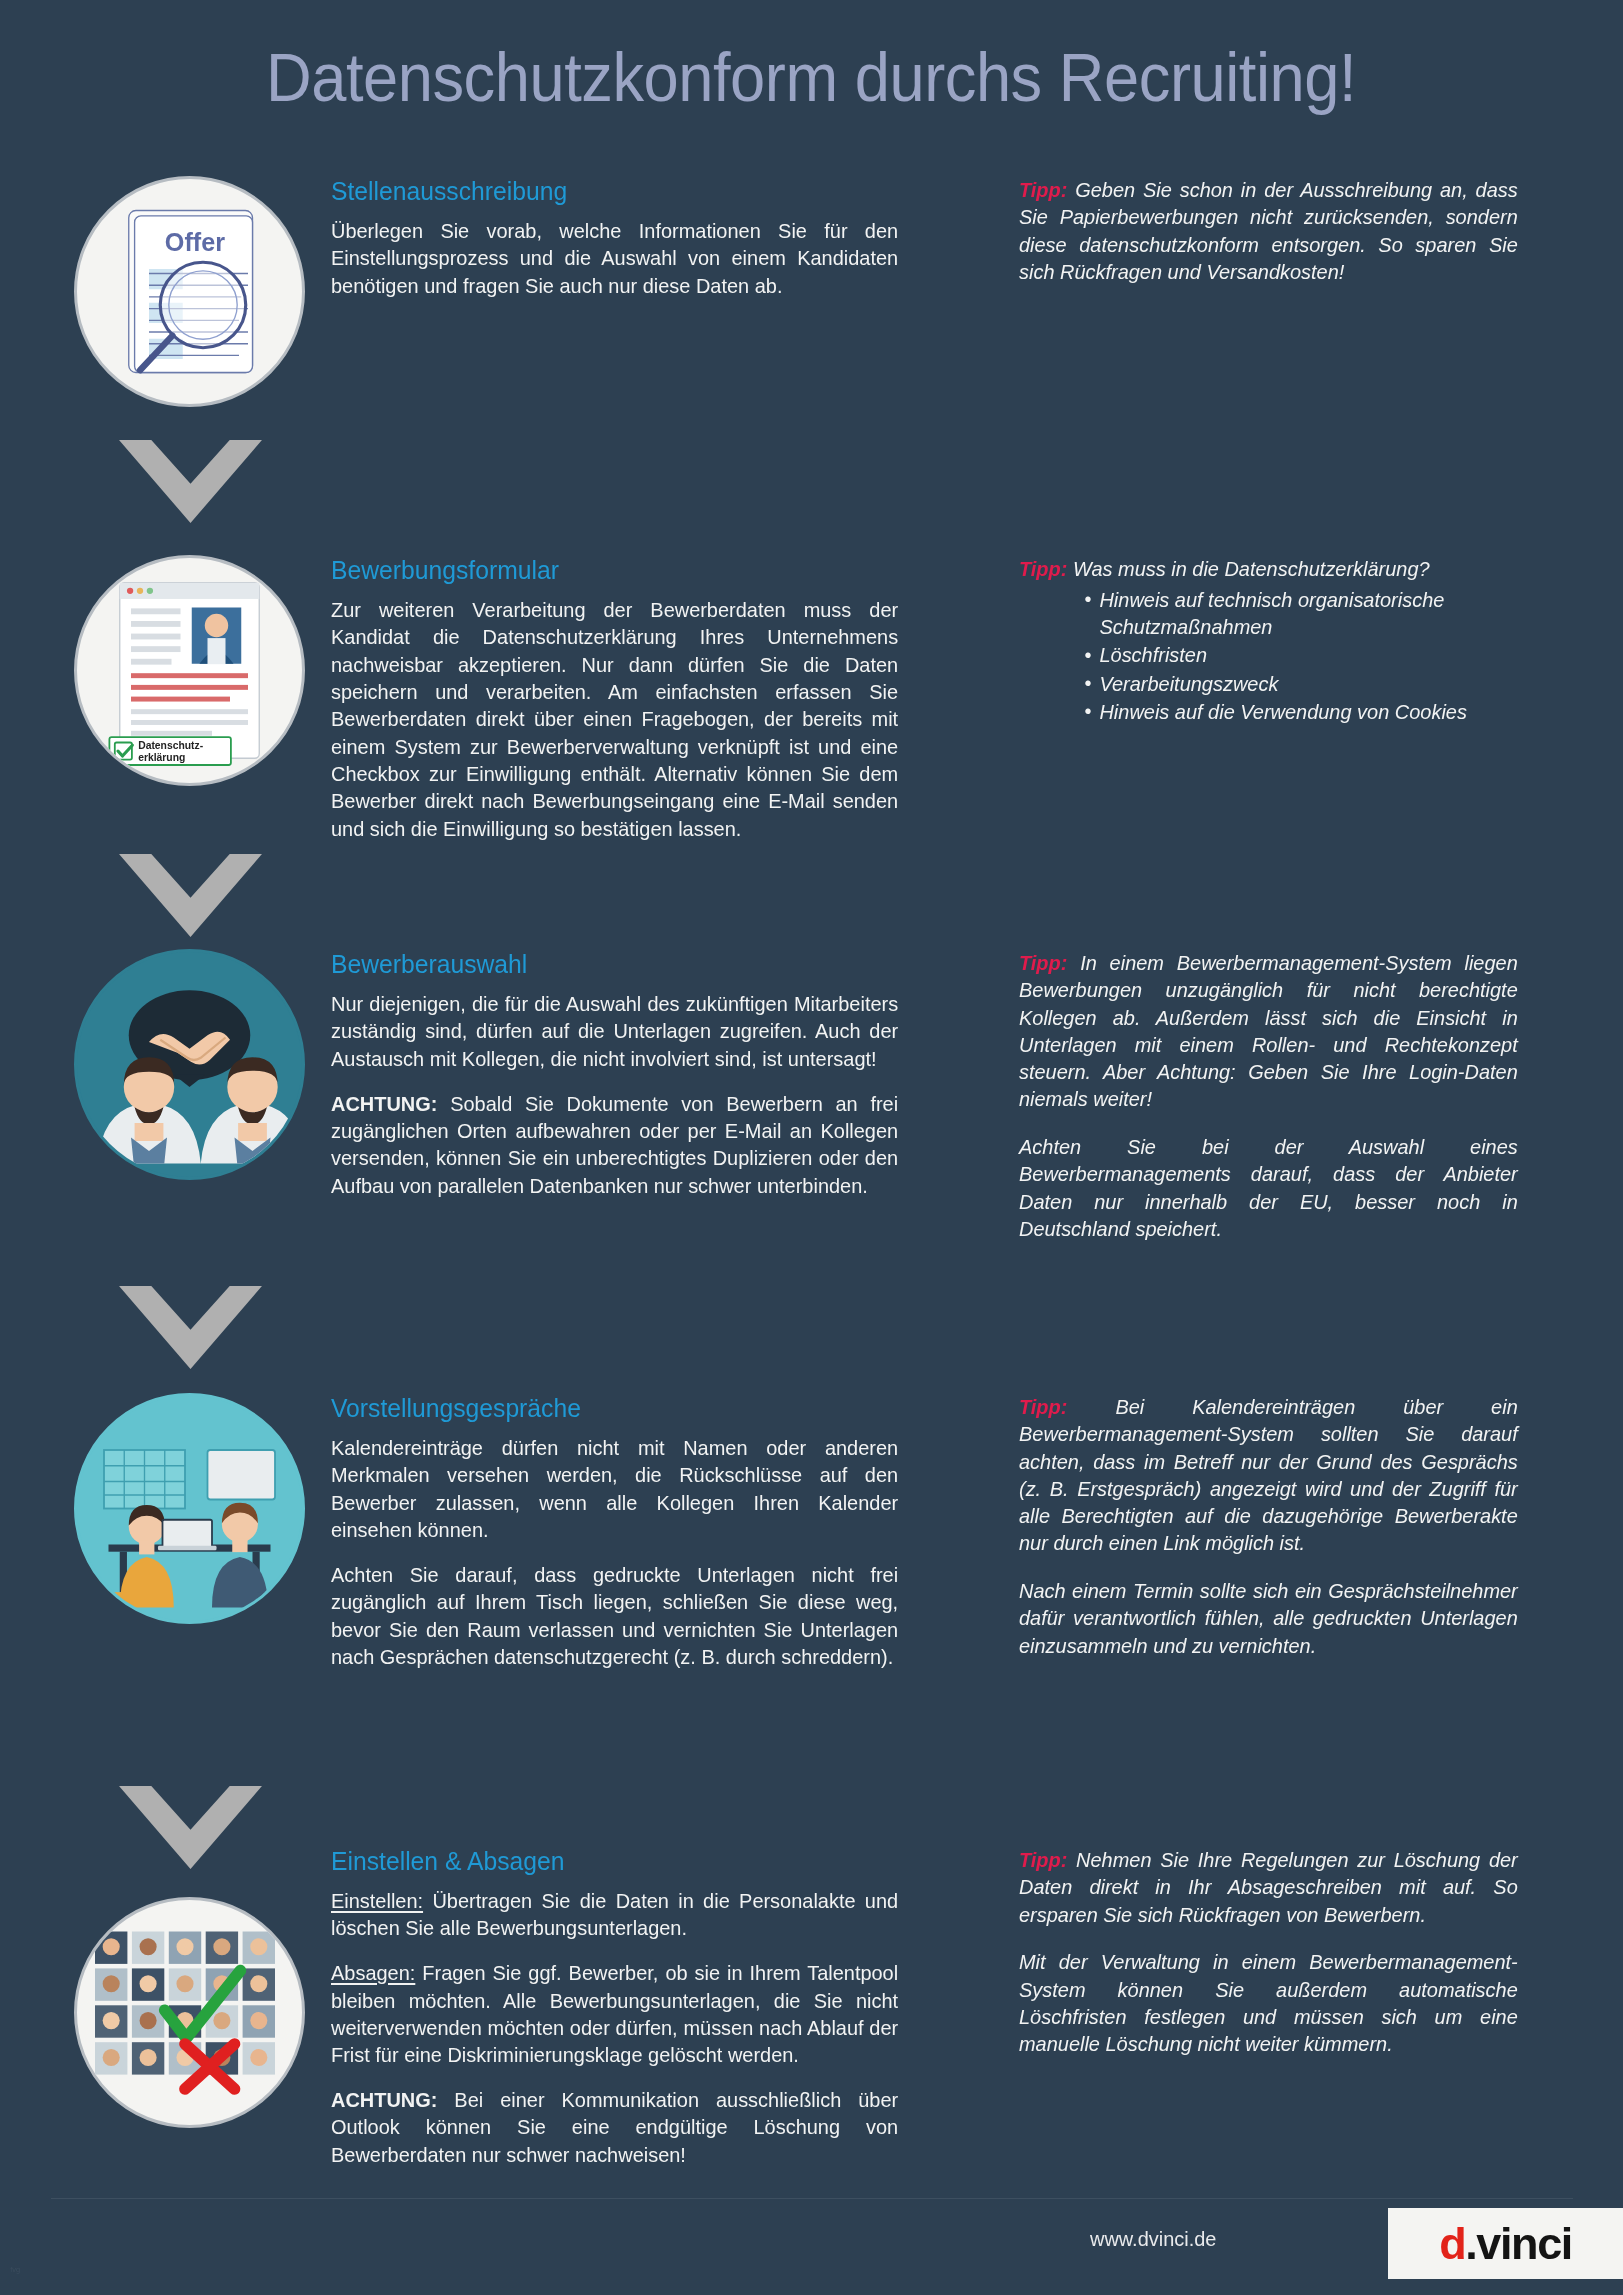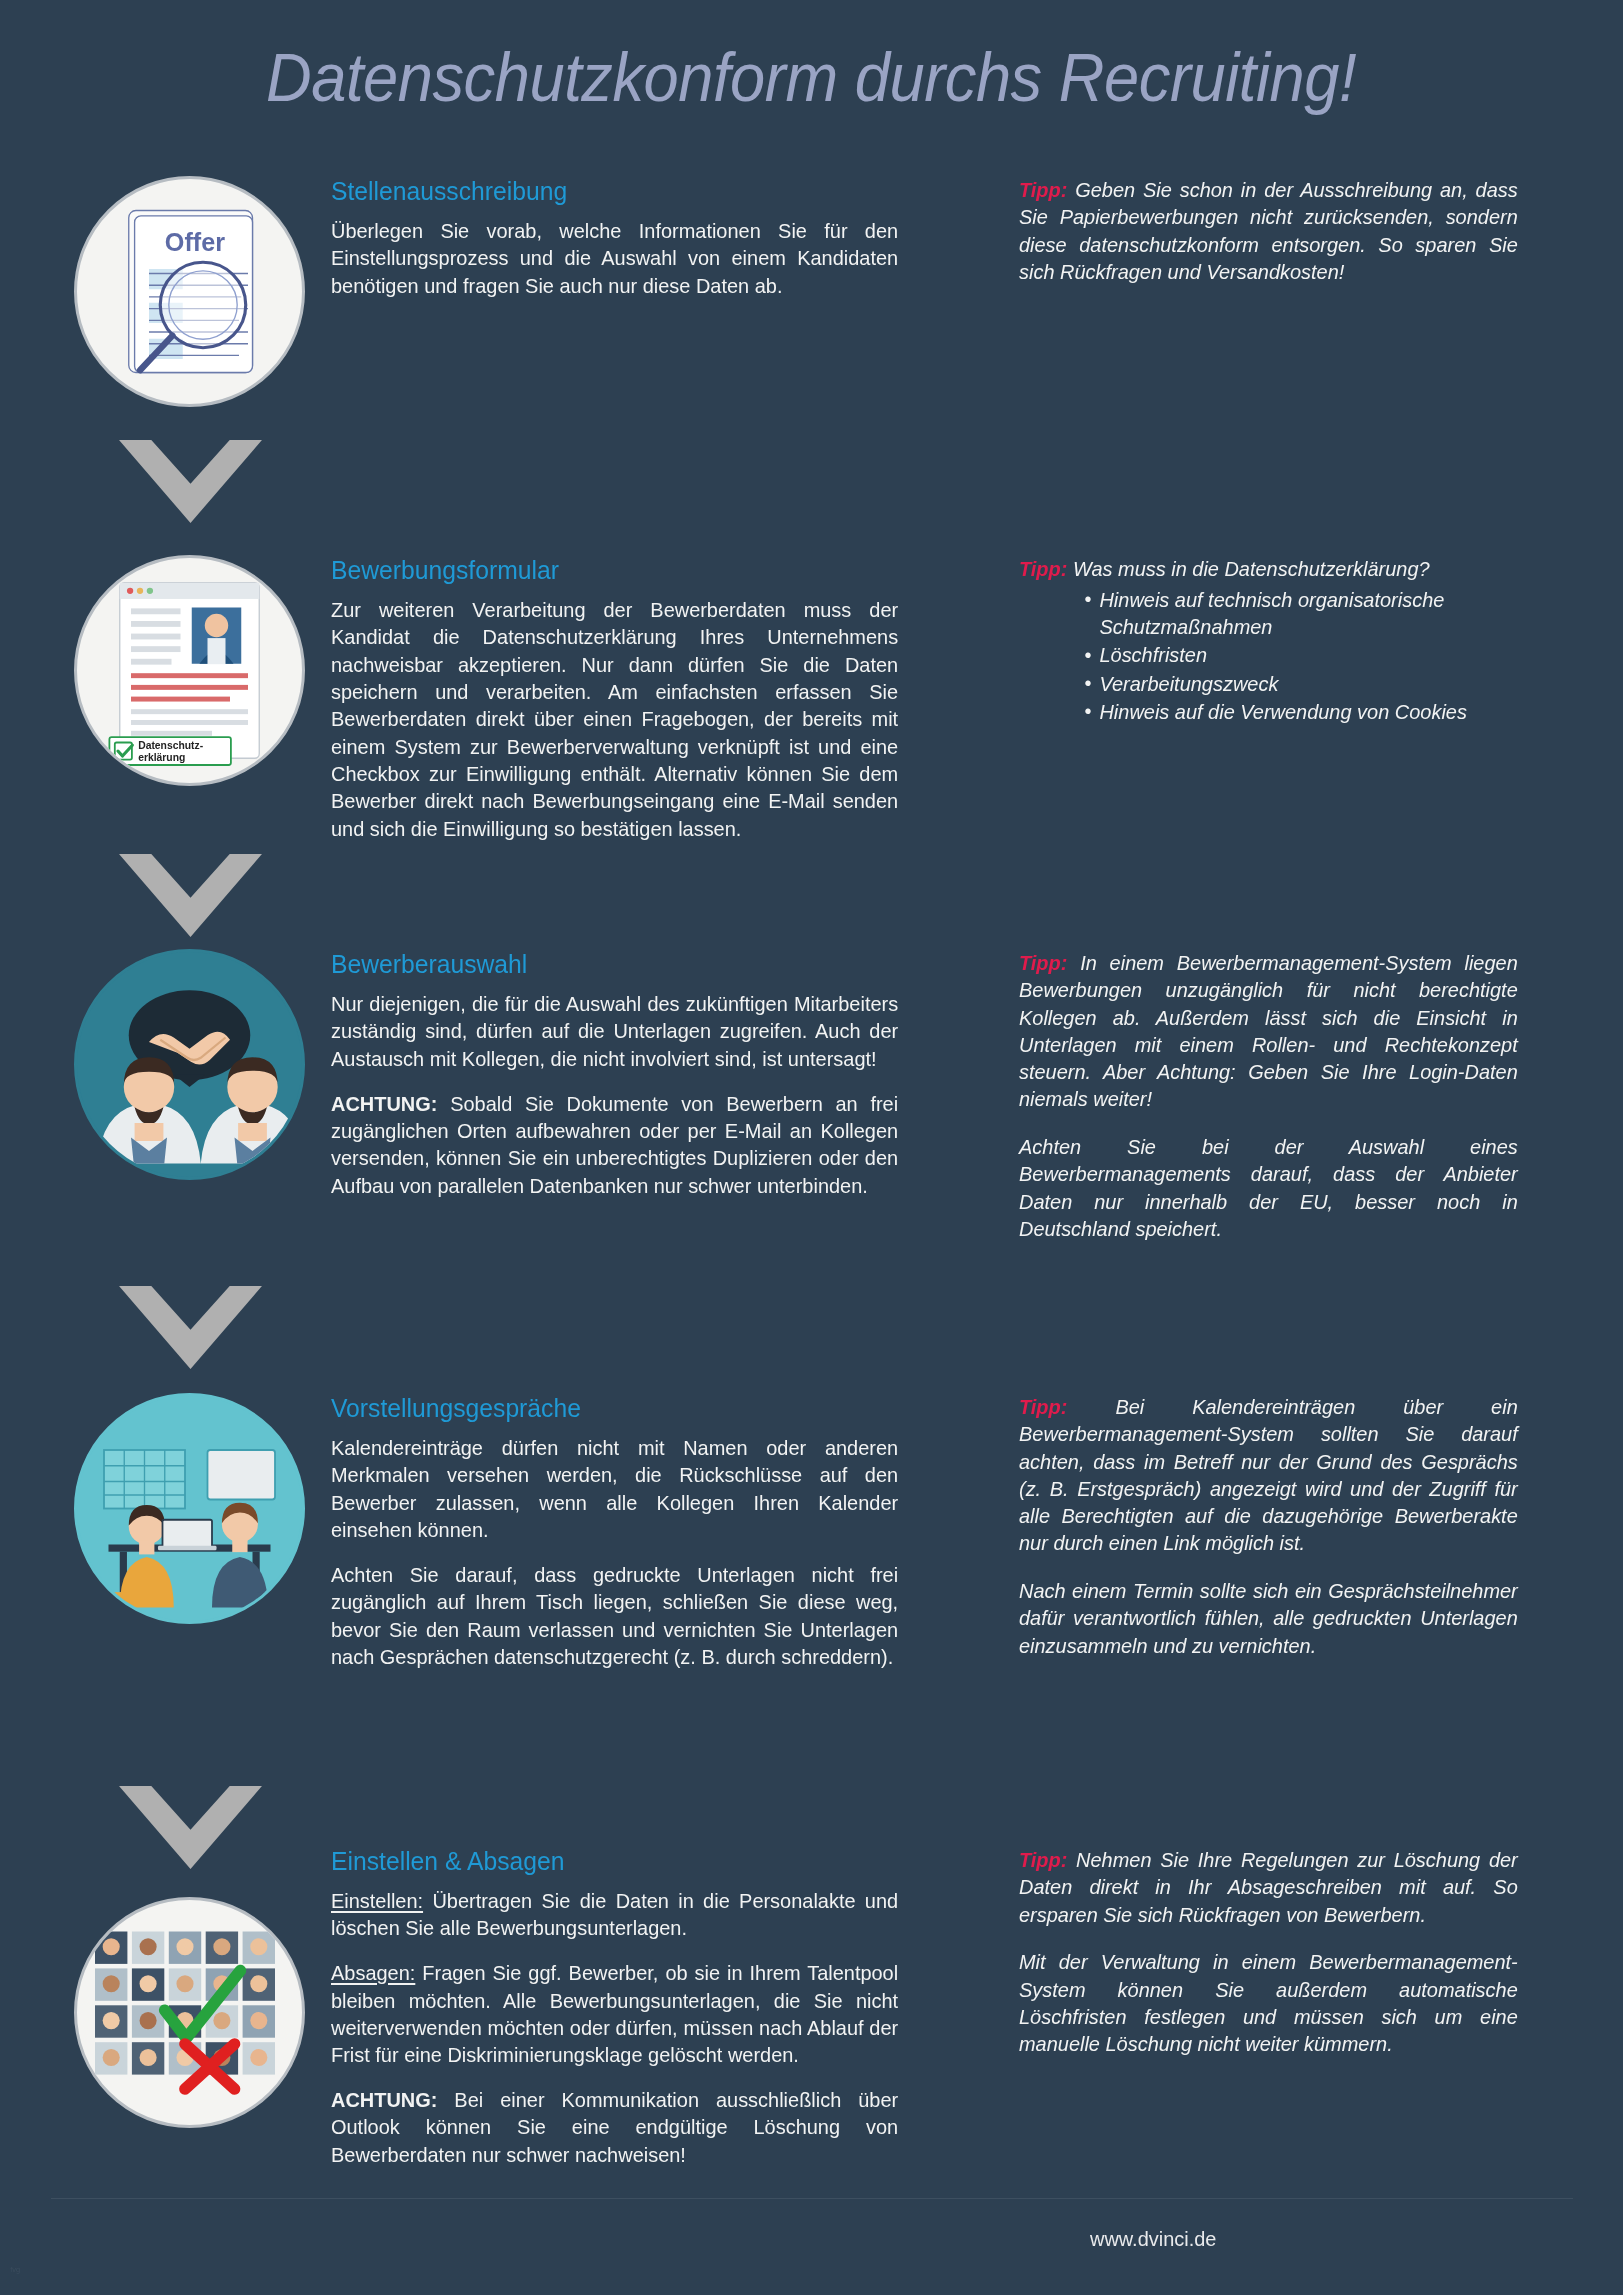--- a/index.html
+++ b/index.html
@@ -9,21 +9,21 @@
     font-family:"Liberation Sans", sans-serif;
     -webkit-font-smoothing:antialiased;
     overflow:hidden;
     position:relative;
   }
   .page{position:relative;width:1623px;height:2295px;background:#2d4052;}
 
   
   .header{
     position:absolute;top:0;left:0;width:1623px;height:153px;
-    display:flex;align-items:center;justify-content:center;font-style:italic;
+    display:flex;align-items:center;justify-content:center;
   }
   .header-title{
     color:#9aa4c4;
     font-size:68px;
     font-weight:400;
     letter-spacing:-0.5px;
     transform:scaleX(0.93);
     white-space:nowrap;
   }
 
@@ -424,17 +424,20 @@
 
     <div class="tip-col">
       <p class="tip-p"><span class="tip-lbl">Tipp:</span> <span>Nehmen Sie Ihre Regelungen zur Löschung der Daten direkt in Ihr Absageschreiben mit auf. So ersparen Sie sich Rückfragen von Bewerbern.</span></p>
       <p class="tip-p">Mit der Verwaltung in einem Bewerbermanagement-System können Sie außerdem automatische Löschfristen festlegen und müssen sich um eine manuelle Löschung nicht weiter kümmern.</p>
     </div>
   </div>
 
   <div class="footer">
     <div class="footer-rule"></div>
     <div class="footer-url">www.dvinci.de</div>
+    <div class="footer-logo">
+      <div class="logo-txt"><span class="logo-d">d</span><span>.vinci</span></div>
+    </div>
     <div class="tiny-mark">fvg</div>
   </div>
 
 </div>
 
 
 </body></html>

